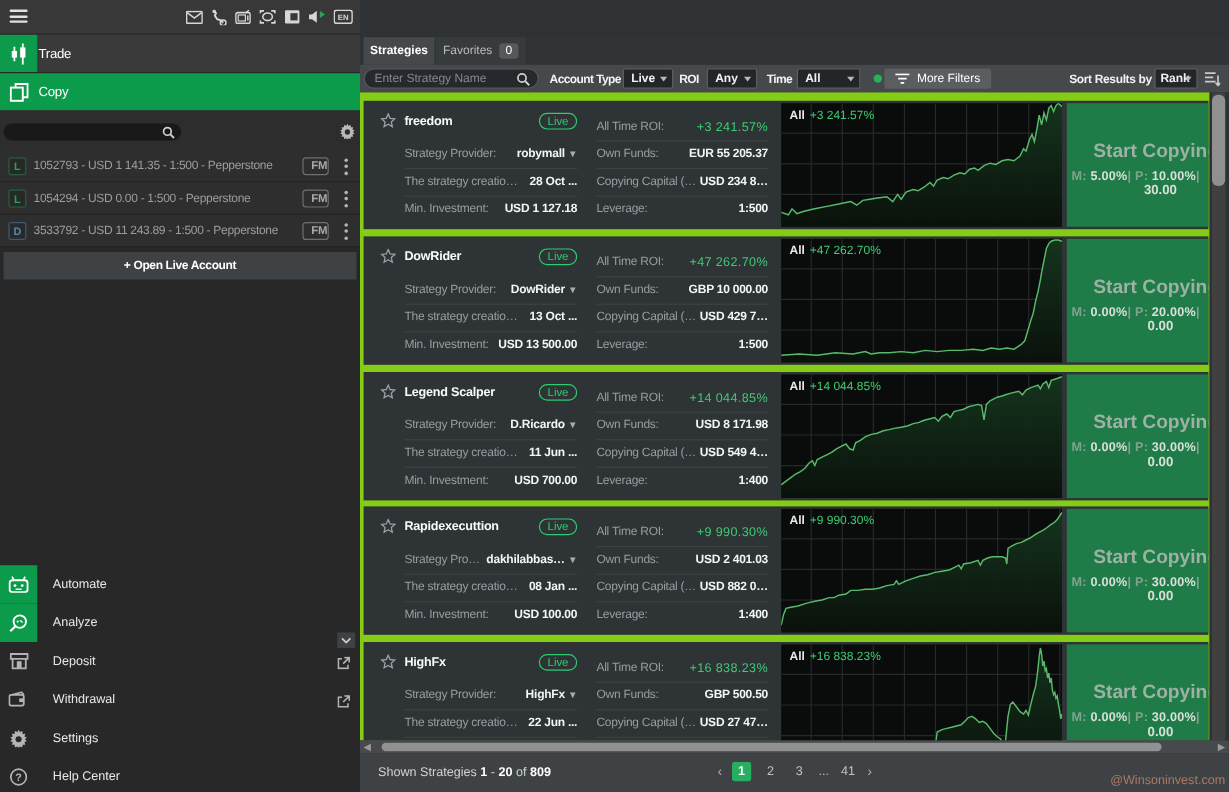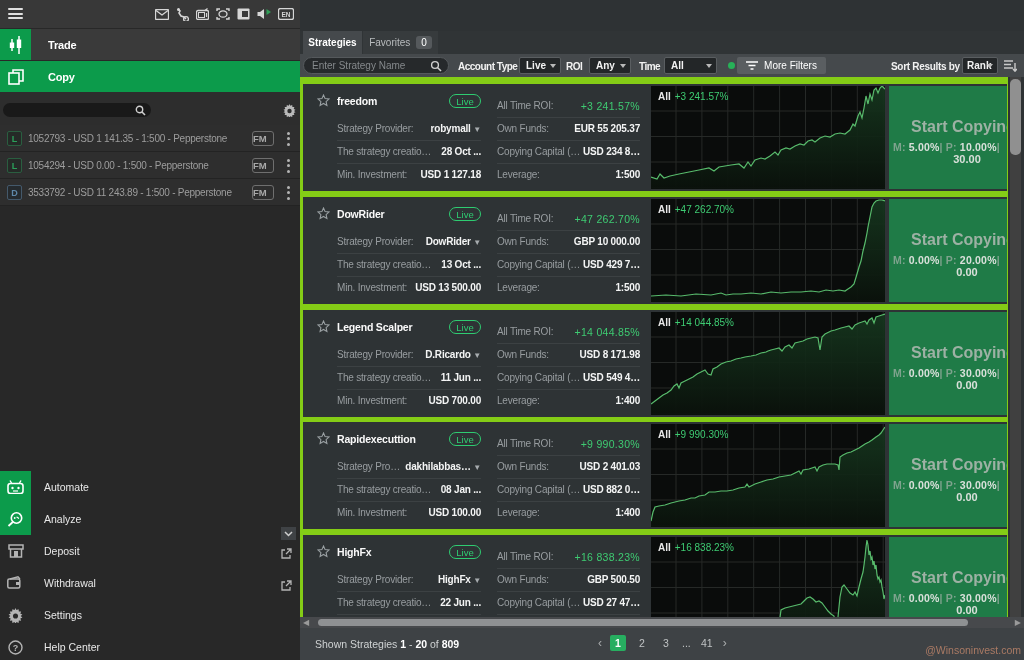--- a/index.html
+++ b/index.html
@@ -7,40 +7,40 @@
   font-family:"Liberation Sans", sans-serif; }
 
 #sidebar { position:absolute; left:0; top:0; width:300px; height:660px; background:#282828; }
 #sbtop { position:absolute; left:0; top:0; width:300px; height:28px; background:#383838; }
 #burger { position:absolute; left:8px; top:8px; width:15px; height:12px; }
 #burger div { height:2px; background:#e0e0e0; margin-bottom:2.6px; border-radius:1px;}
 #sbicons { position:absolute; right:6px; top:6px; height:16px; display:flex; gap:7px; align-items:center;}
 #sbicons svg { display:block; }
 .mi { position:absolute; left:0; width:300px; color:#fff; }
 .mi .iconsq { position:absolute; left:0; top:0; display:flex; align-items:center; justify-content:center; }
-.mi .lbl { position:absolute; left:48px; font-size:11px; font-weight:bold; color:#fff; letter-spacing:-0.2px; }
+.mi .lbl { position:absolute; left:32px; font-size:11px; font-weight:normal; color:#fff; letter-spacing:-0.2px; }
 #mi-trade { top:29px; height:31px; background:#3a3a3a; }
 #mi-trade .iconsq { width:31px; height:31px; background:#0c9b4b; }
 #mi-trade .lbl { top:10px; }
 #mi-copy { top:61px; height:31px; background:#0c9b4b; }
 #mi-copy .iconsq { width:31px; height:31px; }
 #mi-copy .lbl { top:10px; }
 #searchzone { position:absolute; left:0; top:92px; width:300px; height:33px; background:#2d2d2d; }
 #sinput { position:absolute; left:3px; top:11px; width:148px; height:14px; background:#191919; border-radius:7px; }
 #sinput svg { position:absolute; right:5px; top:2px; }
 #gear { position:absolute; right:4px; top:11px; }
 #accounts { position:absolute; left:0; top:125px; width:300px; }
 .acct { position:relative; width:300px; height:27px; background:#2e2e2e; border-bottom:1px solid #232323; }
 .acct .abadge { position:absolute; left:7px; top:6px; width:15px; height:15px; border-radius:2px;
   font-size:9px; font-weight:bold; display:flex; align-items:center; justify-content:center; }
 .acct .abadge.L { color:#2ba05a; border:1px solid #2a5e40; background:#252a27; }
 .acct .abadge.D { color:#5e87a8; border:1px solid #44596b; background:#252a2e; }
 .acct .atext { position:absolute; left:28px; top:8px; font-size:10px; color:#9d9d9d; letter-spacing:-0.25px; }
 .acct .fm { position:absolute; right:26px; top:6px; width:22px; height:15px; border:1px solid #6f6f6f; border-radius:3px;
-  color:#a8a8a8; font-size:9.5px; font-weight:bold; text-align:left; line-height:13px; }
+  color:#a8a8a8; font-size:9.5px; font-weight:bold; text-align:right; line-height:13px; }
 .acct .dots { position:absolute; right:10px; top:4px; color:#b8b8b8; font-size:13px; letter-spacing:0; line-height:6px; }
 .acct .dots div { width:3px; height:3px; border-radius:50%; background:#b4b4b4; margin:2.5px 0; }
 #openlive { position:absolute; left:3px; top:210px; width:294px; height:23px; background:#3f4245;
   color:#fff; font-size:10px; font-weight:bold; text-align:center; line-height:23px; border-radius:1px; letter-spacing:-0.3px; }
 #sbbottom { position:absolute; left:0; top:471px; width:300px; }
 .bmi { position:relative; width:300px; height:32px; }
 .bmi .iconsq { position:absolute; left:0; top:0; width:31px; height:32px; display:flex; align-items:center; justify-content:center; }
 .bmi .iconsq.green { background:#0c9b4b; }
 .bmi .lbl { position:absolute; left:44px; top:10px; font-size:10.5px; color:#e8e8e8; }
 .bmi .ext { position:absolute; right:8px; top:10px; }
@@ -212,20 +212,21 @@
         <div class="abadge D">D</div>
         <div class="atext">3533792 - USD 11 243.89 - 1:500 - Pepperstone</div>
         <div class="fm">FM</div>
         <div class="dots">
           <div></div>
           <div></div>
           <div></div>
         </div>
       </div>
   </div>
+  <div id="openlive">+ Open Live Account</div>
   <div id="sbbottom">
     <div class="bmi">
         <div class="iconsq green">
           <svg width="17" height="14" viewBox="0 0 17 14">
             <rect x="1" y="3.5" width="15" height="10" rx="2.5" fill="none" stroke="#fff" stroke-width="1.6"></rect>
             <circle cx="5.5" cy="8" r="1.2" fill="#fff"></circle>
             <circle cx="11.5" cy="8" r="1.2" fill="#fff"></circle>
             <path d="M4.5 3 L3 0.5 M12.5 3 L14 0.5" stroke="#fff" stroke-width="1.4"></path>
             <path d="M6 11 h5" stroke="#fff" stroke-width="1.2"></path>
           </svg>

